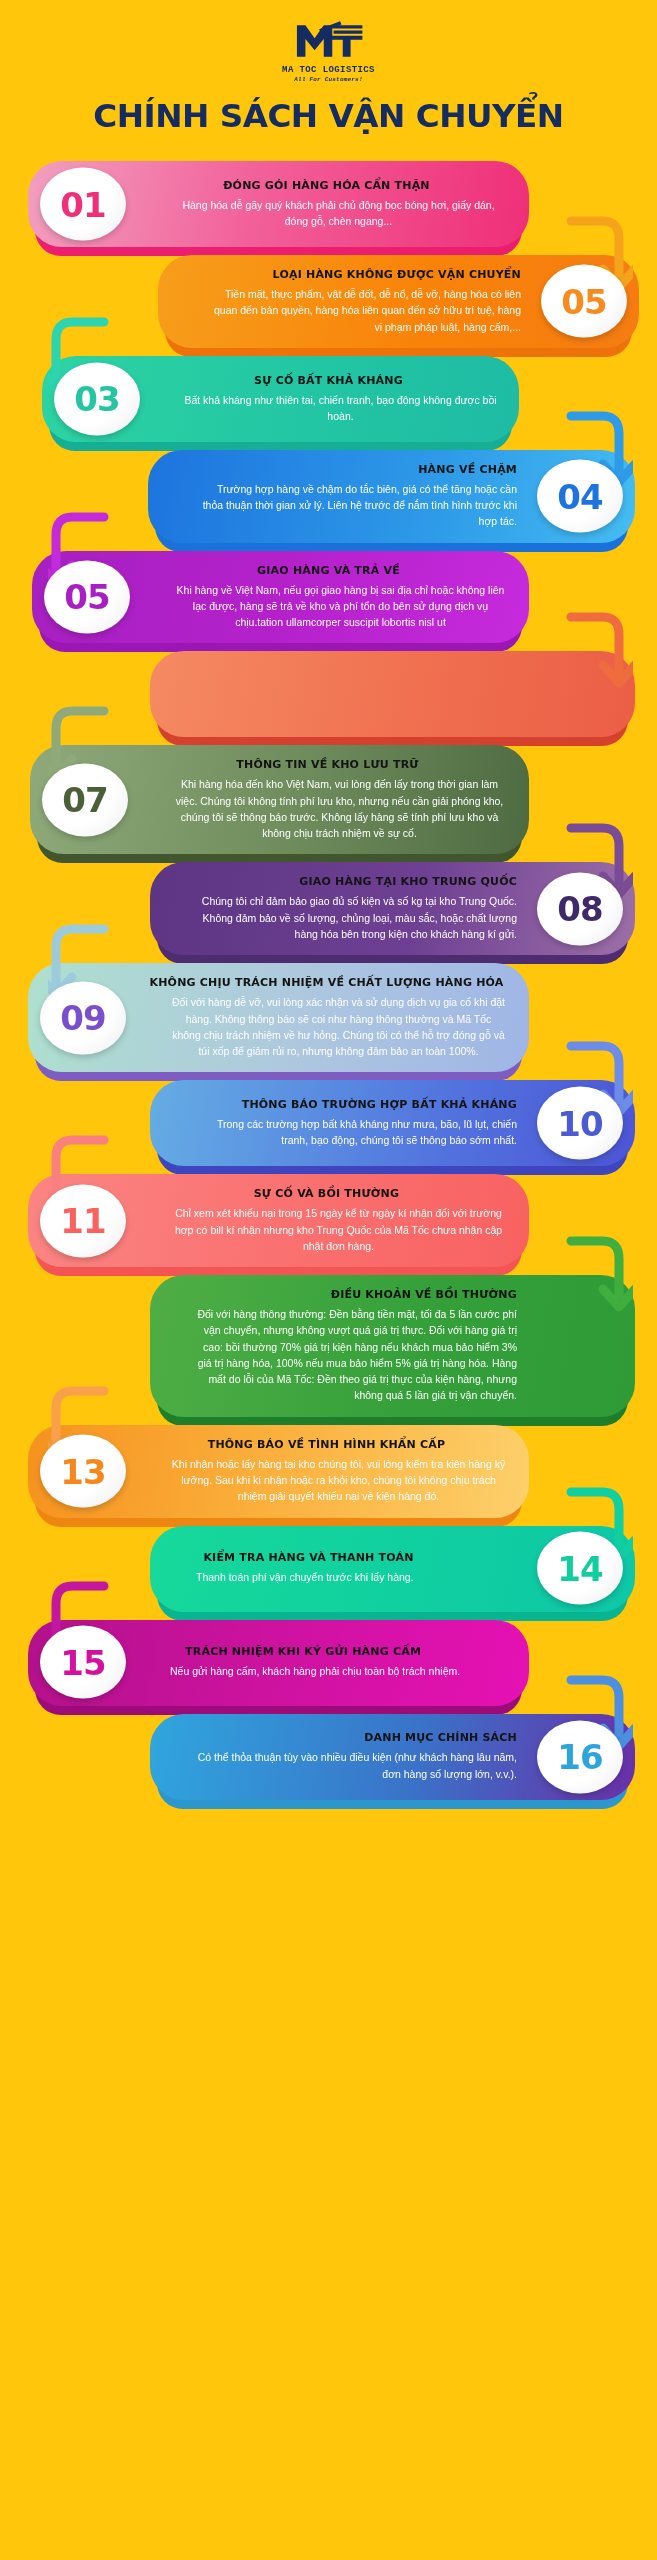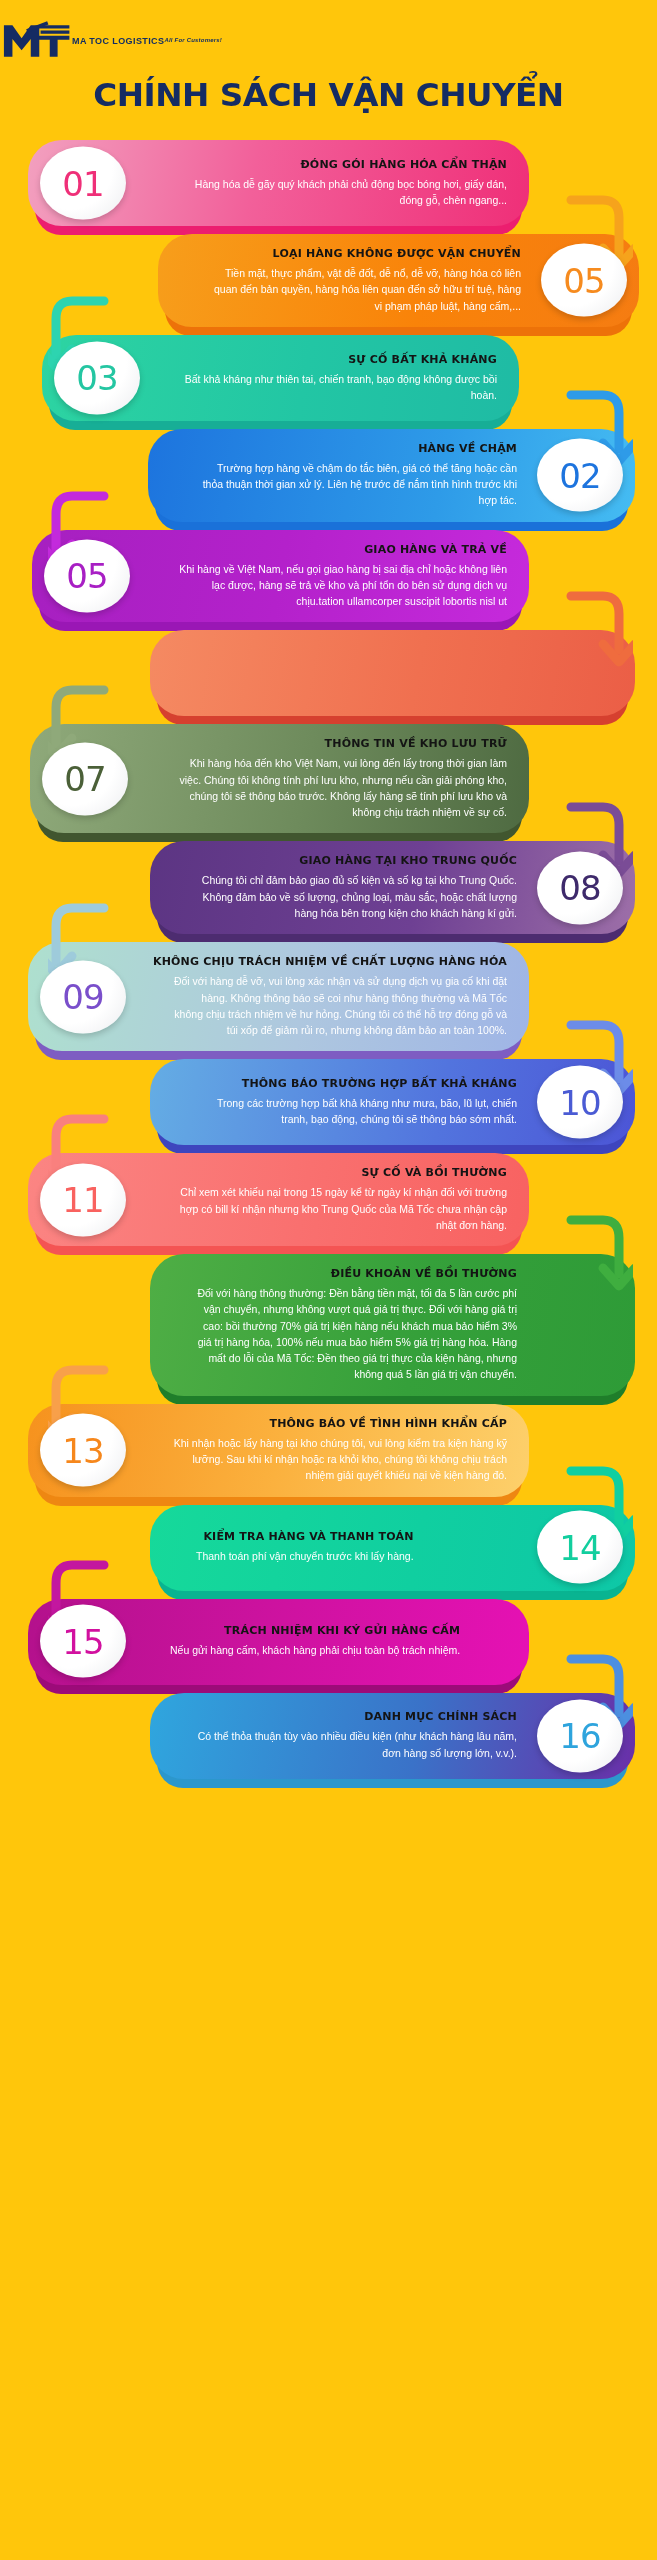--- a/index.html
+++ b/index.html
@@ -8,21 +8,21 @@
     background: #FFC60B;
     font-family: "Liberation Sans", sans-serif;
     width: 657px;
     min-height: 2560px;
     position: relative;
     overflow-x: hidden;
   }
 
   
   .header { padding-top: 16px; text-align: center; }
-  .logo-wrap { display: flex; flex-direction: row; align-items: center; }
+  .logo-wrap { display: flex; flex-direction: column; align-items: center; font-family: Liberation Mono, monospace; }
   .logo-mark { width: 72px; height: 46px; }
   .logo-name {
     font-size: 9px; font-weight: bold; letter-spacing: .4px;
     color: #132E63; margin-top: 3px;
   }
   .logo-tag {
     font-size: 6px; font-style: italic; font-weight: bold;
     color: #132E63; margin-top: 1px; letter-spacing: .2px;
   }
   .page-title {
@@ -68,21 +68,21 @@
     padding: 13px 0;
   }
 
   .badge {
     position: absolute;
     width: 86px; height: 73px;
     border-radius: 50%;
     background: radial-gradient(circle at 35% 28%, #ffffff 55%, #ebecef 100%);
     display: flex; align-items: center; justify-content: center;
     font-family: "DejaVu Sans", sans-serif;
-    font-weight: 400;
+    font-weight: 700;
     font-size: 34px;
     letter-spacing: -1px;
     box-shadow: 0 3px 6px rgba(0,0,0,.18);
     z-index: 4;
   }
 
   .txt { position: relative; z-index: 3; }
   .txt h3 {
     font-family: "DejaVu Sans", sans-serif;
     font-size: 11px;
@@ -94,21 +94,21 @@
   }
   .txt p {
     font-size: 10.5px;
     line-height: 1.55;
     color: #ffffff;
     margin-left: 24px;
   }
 
   
   .left .badge { left: 12px; top: 50%; transform: translateY(-50%); }
-  .left .txt { margin-left: 118px; margin-right: 22px; text-align: right; }
+  .left .txt { margin-left: 118px; margin-right: 22px; text-align: center; }
 
   
   .right .badge { right: 12px; top: 50%; transform: translateY(-50%); }
   .right .txt { margin-right: 118px; margin-left: 22px; text-align: right; }
 
   
   .arrow { position: absolute; z-index: 1; }
   .arrow svg { display:block; }
 
   
@@ -263,21 +263,21 @@
       <div class="arrow" style="bottom: -46px; right: 24px;">
         <svg width="70" height="80" viewBox="0 0 70 80">
           <path d="M8 8 H40 Q56 8 56 26 V62" stroke="#2E9BE8" stroke-width="9" fill="none" stroke-linecap="round"></path>
           <path d="M40 56 L56 74 L72 56" stroke="#2E9BE8" stroke-width="9" fill="none" stroke-linecap="round" stroke-linejoin="round"></path>
         </svg>
       </div>
     </div>
     <div class="card-row" id="c4">
       <div class="card right">
         <div class="card-inner">
-          <div class="badge">02</div>
+          <div class="badge">04</div>
           <div class="txt">
             <h3>HÀNG VỀ CHẬM</h3>
             <p>Trường hợp hàng về chậm do tắc biên, giá có thể tăng hoặc cần thỏa thuận thời gian xử lý. Liên hệ trước để nắm tình hình trước khi hợp tác.</p>
           </div>
         </div>
       </div>
       <div class="arrow" style="bottom: -46px; left: 48px;">
         <svg width="70" height="80" viewBox="0 0 70 80">
           <path d="M56 8 H24 Q8 8 8 26 V62" stroke="#C32ADC" stroke-width="9" fill="none" stroke-linecap="round"></path>
           <path d="M-8 56 L8 74 L24 56" stroke="#C32ADC" stroke-width="9" fill="none" stroke-linecap="round" stroke-linejoin="round"></path>

